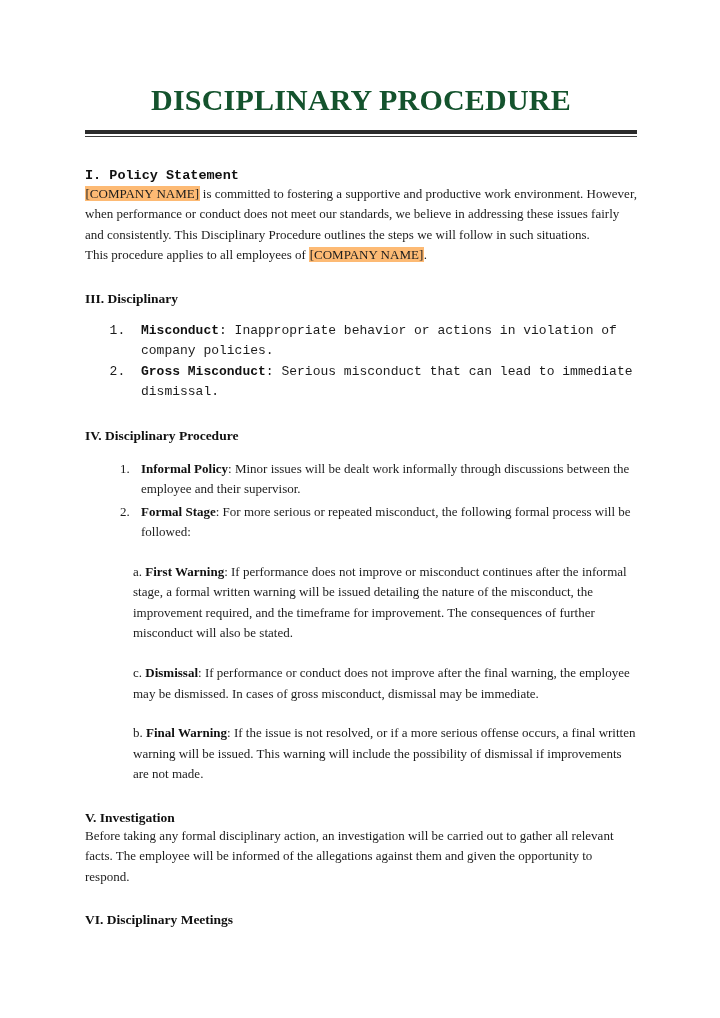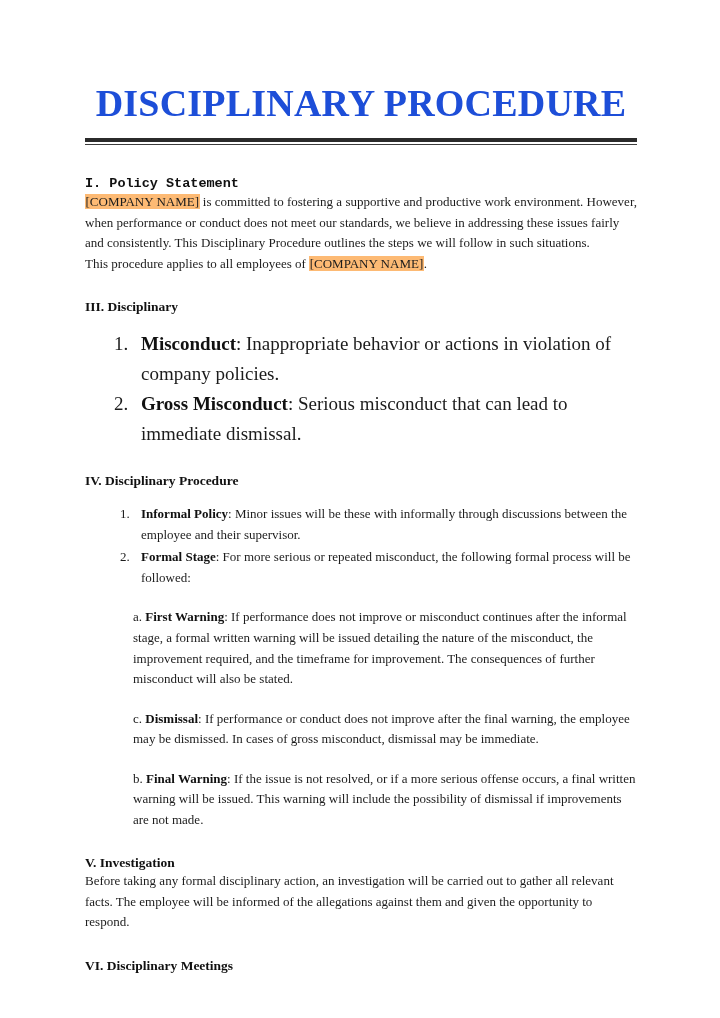--- a/index.html
+++ b/index.html
@@ -17,26 +17,26 @@
     overflow: hidden;
     box-sizing: border-box;
   }
   .content {
     position: absolute;
     left: 85px;
     top: 84px;
     width: 552px;
   }
   .doc-title {
-    font-size: 38px;
+    font-size: 30px;
     font-weight: bold;
     text-align: center;
     letter-spacing: 0.2px;
     line-height: 1.05;
-    color: #1d4ed8;
+    color: #14532d;
     margin: 0;
     white-space: nowrap;
   }
   .title-rule {
     margin-top: 14px;
     margin-bottom: 0;
     border-top: 4px solid #2b2b2b;
     border-bottom: 1.5px solid #3d3d3d;
     height: 2px;
     background: #ffffff;
@@ -61,23 +61,24 @@
     text-align: left;
   }
   .body-gap { margin-top: 17px; }
   .hl {
     background-color: #fdba74;
     padding: 0 0.5px;
   }
   ol.num-list {
     margin: 14px 0 0 0;
     padding: 0 0 0 48px;
-    font-size: 19px;
+    font-size: 13px;
     line-height: 1.55;
     color: #1c1c1c;
+    font-family: Liberation Mono, monospace;
   }
   ol.num-list > li {
     padding-left: 8px;
     margin-bottom: 1px;
   }
   ol.proc-list {
     margin: 15px 0 0 0;
     padding: 0 0 0 48px;
     font-size: 13px;
     line-height: 1.58;
@@ -113,21 +114,21 @@
     <p class="body-text body-gap"><span>This procedure applies to all employees of </span><span class="hl">[COMPANY NAME]</span><span>.</span></p>
 
     <h2 class="section-heading sec-gap-2">III. Disciplinary</h2>
     <ol class="num-list">
       <li><b>Misconduct</b><span>: Inappropriate behavior or actions in violation of company policies.</span></li>
       <li><b>Gross Misconduct</b><span>: Serious misconduct that can lead to immediate dismissal.</span></li>
     </ol>
 
     <h2 class="section-heading sec-gap-2">IV. Disciplinary Procedure</h2>
     <ol class="proc-list">
-      <li><b>Informal Policy</b><span>: Minor issues will be these with informally through discussions between the employee and their supervisor.</span></li>
+      <li><b>Informal Policy</b><span>: Minor issues will be dealt work informally through discussions between the employee and their supervisor.</span></li>
       <li><b>Formal Stage</b><span>: For more serious or repeated misconduct, the following formal process will be followed:</span></li>
     </ol>
 
     <p class="sub-para sub-gap"><span>a.</span>&nbsp;<b>First Warning</b><span>: If performance does not improve or misconduct continues after the informal stage, a formal written warning will be issued detailing the nature of the misconduct, the improvement required, and the timeframe for improvement. The consequences of further misconduct will also be stated.</span></p>
 
     <p class="sub-para sub-gap"><span>c.</span>&nbsp;<b>Dismissal</b><span>: If performance or conduct does not improve after the final warning, the employee may be dismissed. In cases of gross misconduct, dismissal may be immediate.</span></p>
 
     <p class="sub-para sub-gap"><span>b.</span>&nbsp;<b>Final Warning</b><span>: If the issue is not resolved, or if a more serious offense occurs, a final written warning will be issued. This warning will include the possibility of dismissal if improvements are not made.</span></p>
 
     <h2 class="section-heading sec-gap-2">V. Investigation</h2>

